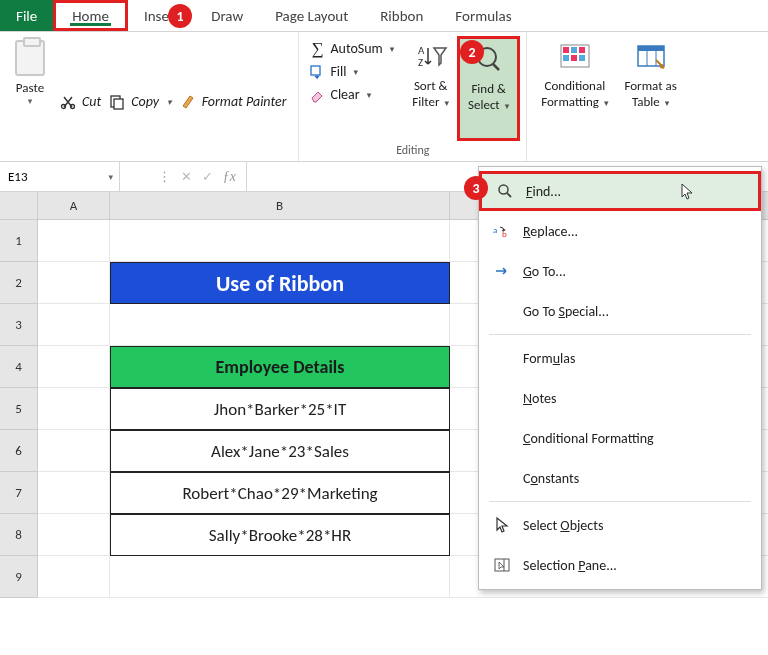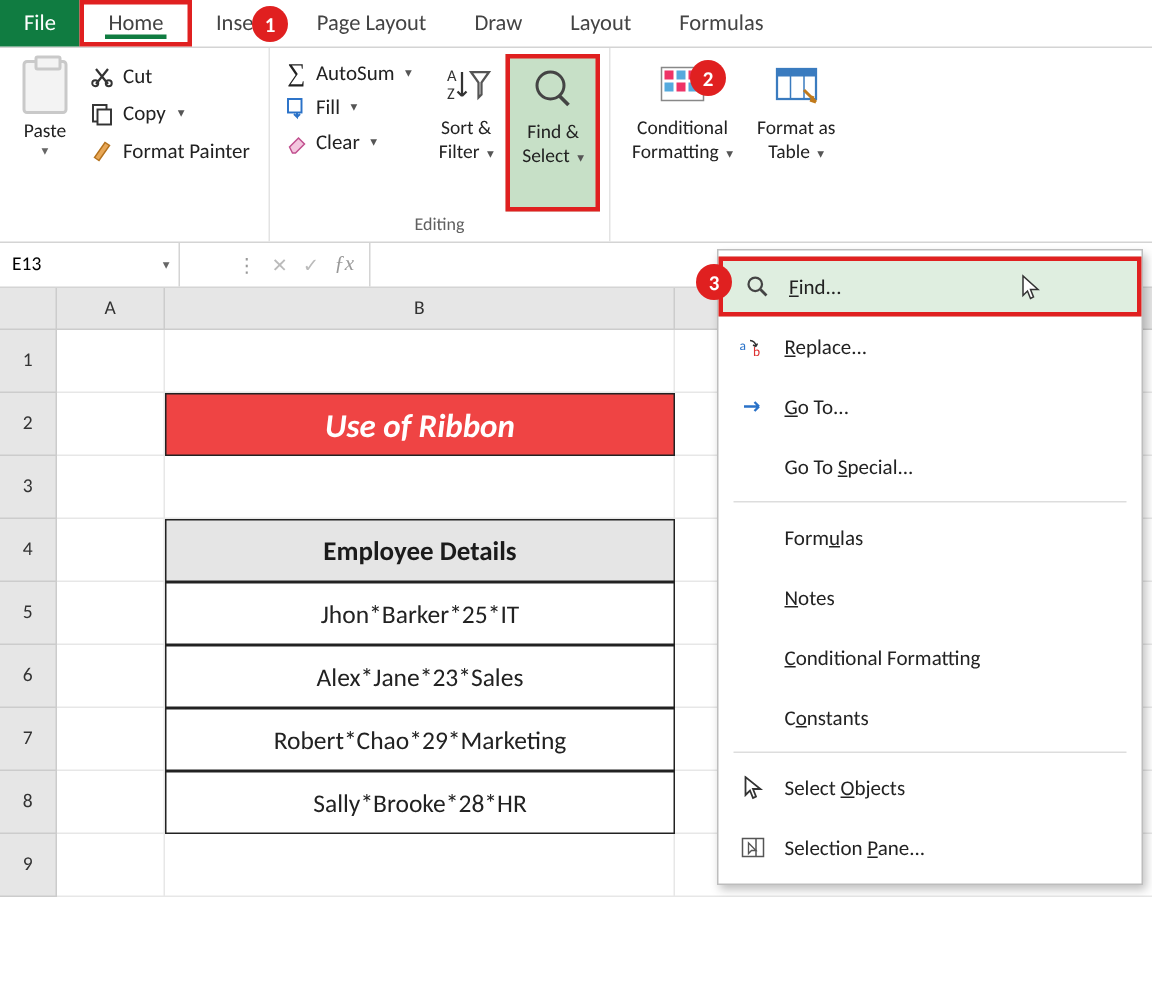--- a/index.html
+++ b/index.html
@@ -16,21 +16,21 @@
 .group { border-right: 1px solid #e3e3e3; display: flex; flex-direction: column; padding: 4px 6px 0 6px; }
 .group-body { flex: 1; display: flex; }
 .group-label { text-align: center; font-size: 12px; color: #606060; padding: 2px 0 4px; }
 
 .paste-col { display: flex; flex-direction: column; align-items: center; width: 48px; justify-content: center; color: #888; }
 .paste-icon { width: 30px; height: 36px; border: 2px solid #c9c9c9; border-radius: 3px; position: relative; background: #f3f3f3; }
 .paste-icon::before { content:""; position:absolute; top:-5px; left:6px; width:14px; height:6px; border:2px solid #c9c9c9; border-radius:2px; background:#f3f3f3;}
 .paste-txt { font-size: 13px; margin-top: 4px; }
 .paste-dd { font-size: 9px; color: #666; }
 
-.cut-col { display: flex; flex-direction: column; gap: 8px; padding: 6px 6px 0 6px; font-size: 14px; color: #222; }
+.cut-col { display: flex; gap: 8px; padding: 6px 6px 0 6px; font-size: 14px; color: #222; font-style: italic; }
 .cut-item { display: flex; align-items: center; gap: 6px; }
 .sm-icon { width: 16px; height: 16px; display: inline-flex; align-items: center; justify-content: center; }
 
 .editing-col1 { display: flex; flex-direction: column; gap: 6px; padding: 4px 10px 0 4px; font-size: 14px; }
 .ed-item { display: flex; align-items: center; gap: 5px; color: #222; }
 .dd { font-size: 9px; color: #555; margin-left: 2px; }
 
 .big-btn { display: flex; flex-direction: column; align-items: center; justify-content: flex-start; padding: 4px 8px 0; font-size: 13px; color: #222; text-align: center; line-height: 1.2; }
 .big-btn .bicon { width: 34px; height: 34px; display: flex; align-items: center; justify-content: center; margin-bottom: 4px; }
 .find-select-btn { border: 3px solid #e02020; background: #c7e0c7; position: relative; }
@@ -50,22 +50,22 @@
 .rowheads { display: flex; flex-direction: column; }
 .cornercell { height: 28px; width: 38px; background: #e6e6e6; border-right: 1px solid #ccc; border-bottom: 1px solid #ccc; }
 .rowhead { height: 42px; width: 38px; background: #e6e6e6; border-right: 1px solid #ccc; border-bottom: 1px solid #ccc; display: flex; align-items: center; justify-content: center; font-size: 13px; color: #333; }
 .colheads { display: flex; }
 .colhead { height: 28px; background: #e6e6e6; border-right: 1px solid #ccc; border-bottom: 1px solid #ccc; display: flex; align-items: center; justify-content: center; font-size: 13px; color: #333; }
 .colA { width: 72px; } .colB { width: 340px; } .colC { width: 320px; }
 .gridrows { display: flex; flex-direction: column; }
 .gridrow { display: flex; height: 42px; }
 .cell { border-right: 1px solid #e7e7e7; border-bottom: 1px solid #e7e7e7; display: flex; align-items: center; justify-content: center; font-size: 16px; }
 
-.title-cell { background: #ef4444; color: #fff; font-size: 22px; font-weight: bold; border: 1px solid #222; font-style: italic; }
-.hdr-cell { background: #e5e5e5; color: #1b1b1b; font-weight: bold; font-size: 18px; border: 1px solid #222; }
+.title-cell { background: #1d4ed8; color: #fff; font-size: 22px; font-weight: bold; border: 1px solid #222; }
+.hdr-cell { background: #22c55e; color: #1b1b1b; font-weight: bold; font-size: 18px; border: 1px solid #222; }
 .data-cell { border: 1px solid #222; color: #222; font-size: 17px; }
 
 
 .menu { position: absolute; top: 166px; left: 478px; right: 6px; background: #fff; border: 1px solid #bdbdbd; box-shadow: 2px 3px 6px rgba(0,0,0,0.25); z-index: 40; padding: 4px 0; }
 .menu-item { display: flex; align-items: center; height: 40px; padding: 0 14px; gap: 12px; color: #222; font-size: 14px; }
 .menu-item.find { border: 3px solid #e02020; background: #dfeee0; position: relative; }
 .menu-sep { height: 1px; background: #ddd; margin: 3px 10px; }
 .menu-icon { width: 18px; height: 18px; display: flex; align-items: center; justify-content: center; color: #555; }
 .ul { text-decoration: underline; }
 
@@ -76,23 +76,23 @@
 </head>
 <body>
 
 <div class="tabstrip">
   <div class="tab file">File</div>
   <div class="tab home">
     <span>Home</span>
     <div class="underline"></div>
   </div>
   <div class="tab">Insert</div>
+  <div class="tab">Draw</div>
   <div class="tab">Page Layout</div>
-  <div class="tab">Draw</div>
-  <div class="tab">Layout</div>
+  <div class="tab">Ribbon</div>
   <div class="tab">Formulas</div>
 </div>
 
 <div class="callout" style="top:4px; left:168px;">1</div>
 
 <div class="ribbon">
 
   <div class="group">
     <div class="group-body">
       <div class="paste-col big-btn">

